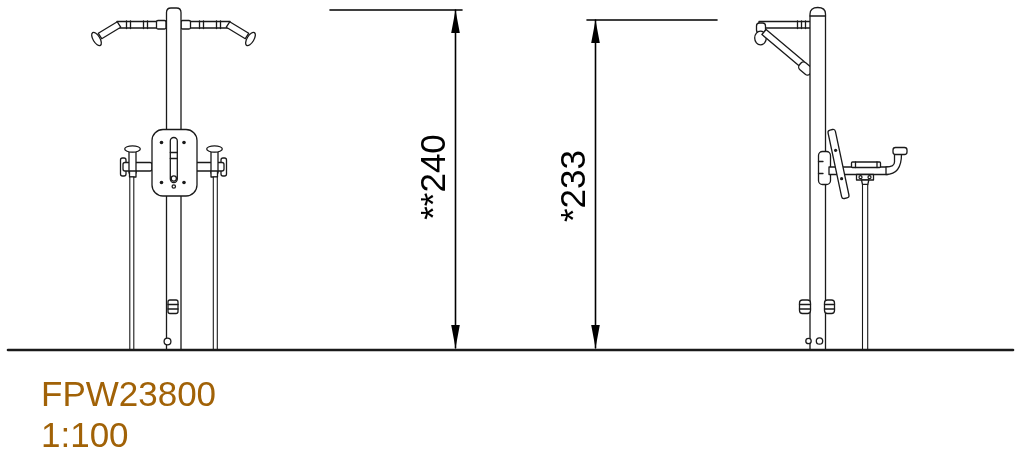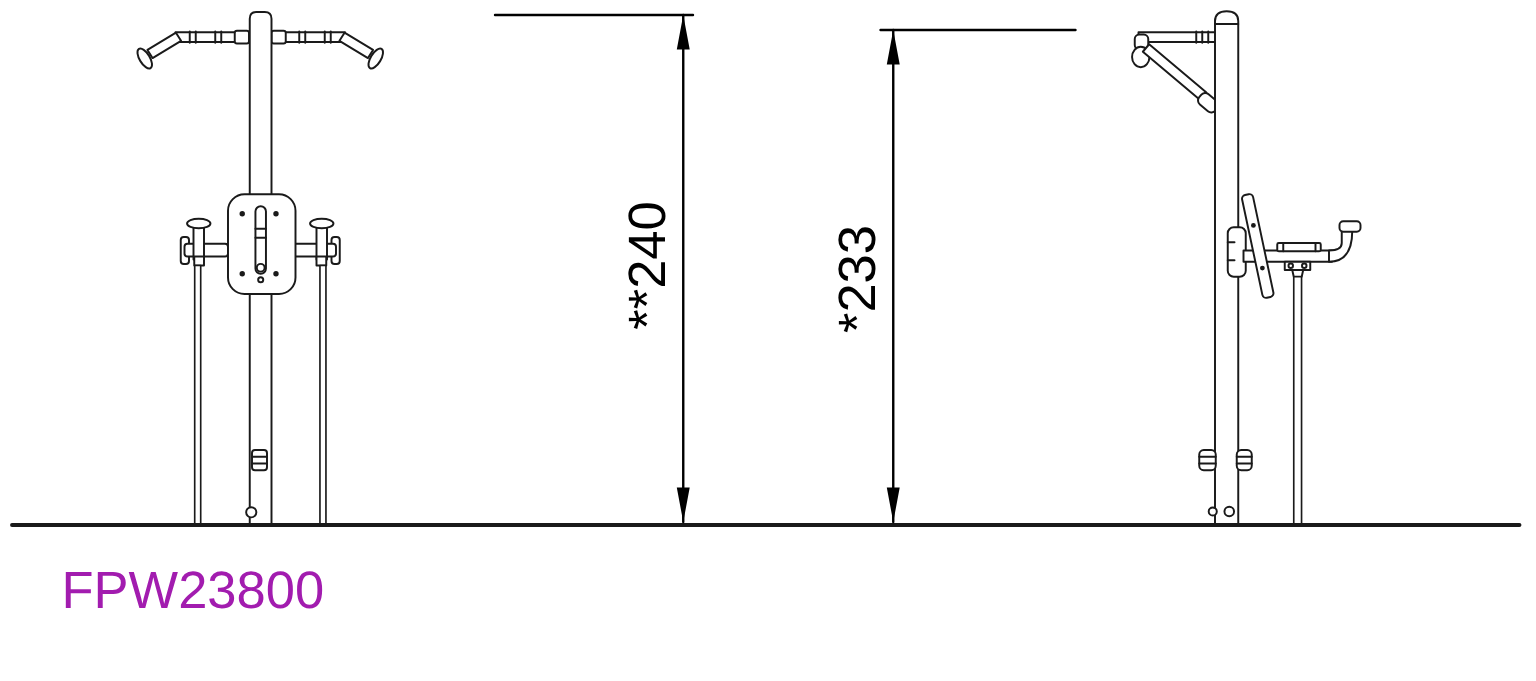--- a/index.html
+++ b/index.html
@@ -16,21 +16,21 @@
     position: absolute;
     transform: translate(-50%, -50%) rotate(-90deg);
     font-size: 35px;
     line-height: 1;
     color: #000000;
     white-space: nowrap;
     letter-spacing: 0px;
   }
   .title-text {
     position: absolute;
-    color: #a21caf;
+    color: #a16207;
     font-size: 35px;
     line-height: 1;
     white-space: nowrap;
   }
   #product-code { left: 41px; top: 376px; }
   #drawing-scale { left: 41px; top: 417px; }
 </style>
 </head>
 <body>
 
@@ -173,14 +173,15 @@
         <polygon points="595.5,20 591.2,43 599.8,43" fill="#000000" stroke="none"></polygon>
         <polygon points="595.5,348 591.2,325 599.8,325" fill="#000000" stroke="none"></polygon>
       </g>
     </g>
   </svg>
 
   <div class="dim-label" style="left: 432px; top: 177px;">**240</div>
   <div class="dim-label" style="left: 572px; top: 186px;">*233</div>
 
   <div id="product-code" class="title-text">FPW23800</div>
+  <div id="drawing-scale" class="title-text">1:100</div>
 
 </div>
 
 </body></html>

